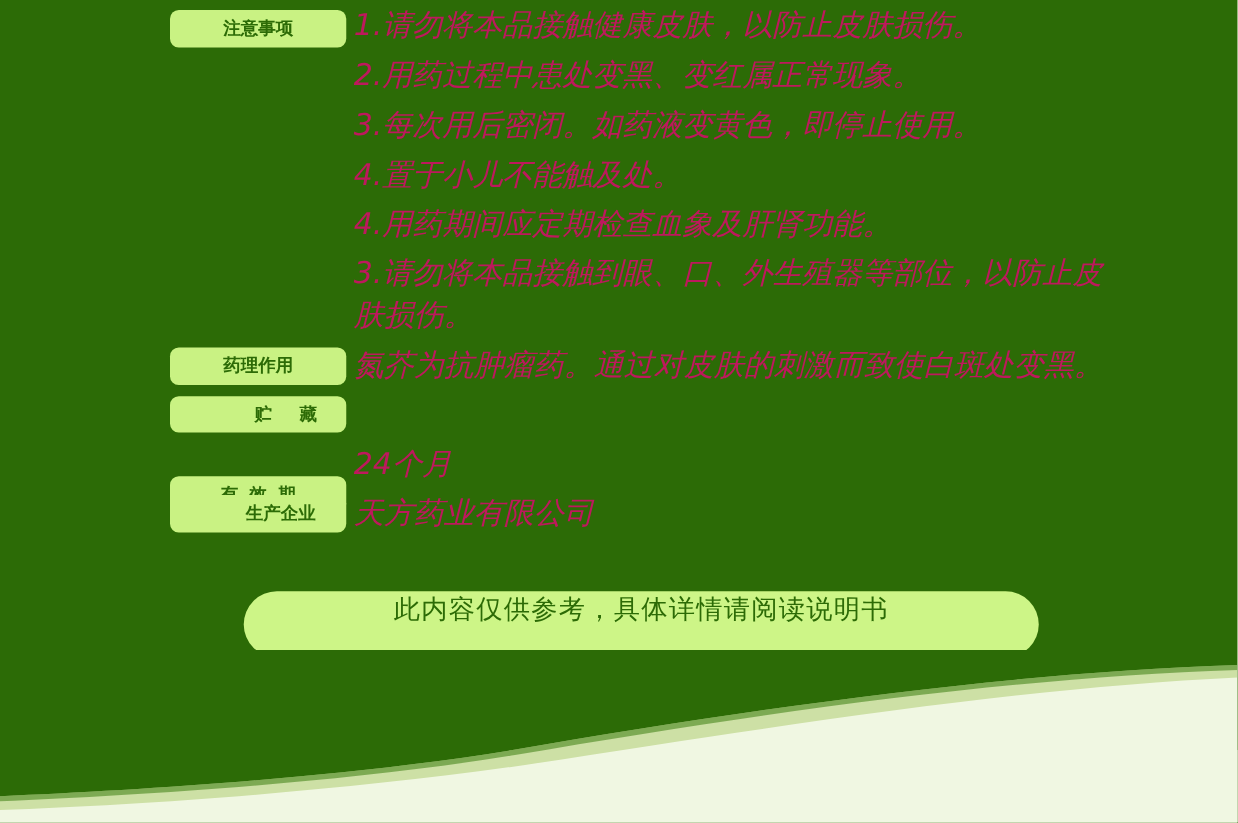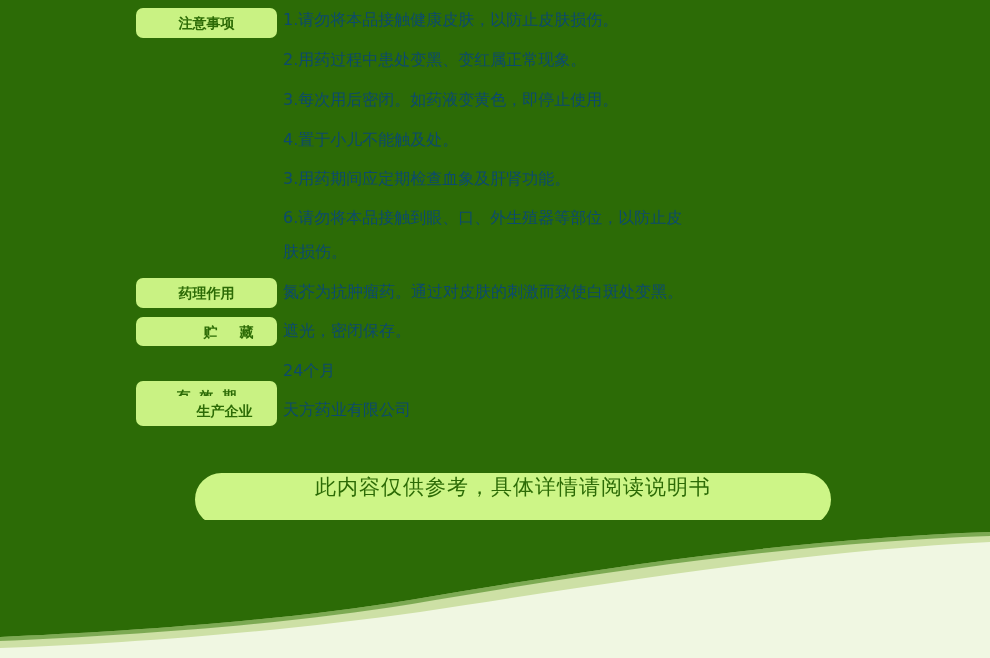--- a/index.html
+++ b/index.html
@@ -82,24 +82,25 @@
   .pill-storage   { top: 317px; height: 29px; padding-left: 44px; }
   .pill-storage span { letter-spacing: 22px; padding-left: 22px; }
   .pill-shelf     { top: 357px; height: 29px; margin-top: 24px; }
   .pill-shelf span { letter-spacing: 9px; padding-left: 9px; }
   .pill-maker     { top: 396px; height: 30px; padding-left: 36px; }
 
   
   .body-text {
     position: absolute;
     left: 283px;
-    color: #0c4a6e;
-    font-size: 16px;
+    color: #be185d;
+    font-size: 24px;
     line-height: 24px;
     white-space: nowrap;
+    font-style: italic;
   }
 
   .ln1 { top: 8px; }
   .ln2 { top: 48px; }
   .ln3 { top: 88px; }
   .ln4 { top: 128px; }
   .ln5 { top: 167px; }
   .ln6 { top: 206px; }
   .ln6b{ top: 240px; }
 
@@ -135,33 +136,32 @@
   <div class="content">
 
     <div class="pill pill-caution">
       <span>注意事项</span>
     </div>
 
     <div class="body-text ln1">1.请勿将本品接触健康皮肤，以防止皮肤损伤。</div>
     <div class="body-text ln2">2.用药过程中患处变黑、变红属正常现象。</div>
     <div class="body-text ln3">3.每次用后密闭。如药液变黄色，即停止使用。</div>
     <div class="body-text ln4">4.置于小儿不能触及处。</div>
-    <div class="body-text ln5">3.用药期间应定期检查血象及肝肾功能。</div>
-    <div class="body-text ln6">6.请勿将本品接触到眼、口、外生殖器等部位，以防止皮</div>
+    <div class="body-text ln5">4.用药期间应定期检查血象及肝肾功能。</div>
+    <div class="body-text ln6">3.请勿将本品接触到眼、口、外生殖器等部位，以防止皮</div>
     <div class="body-text ln6b">肤损伤。</div>
 
     <div class="pill pill-pharm">
       <span>药理作用</span>
     </div>
     <div class="body-text val-pharm">氮芥为抗肿瘤药。通过对皮肤的刺激而致使白斑处变黑。</div>
 
     <div class="pill pill-storage">
       <span>贮藏</span>
     </div>
-    <div class="body-text val-storage">遮光，密闭保存。</div>
 
     <div class="pill pill-shelf">
       <span>有效期</span>
     </div>
     <div class="body-text val-shelf">24个月</div>
 
     <div class="pill pill-maker">
       <span>生产企业</span>
     </div>
     <div class="body-text val-maker">天方药业有限公司</div>

